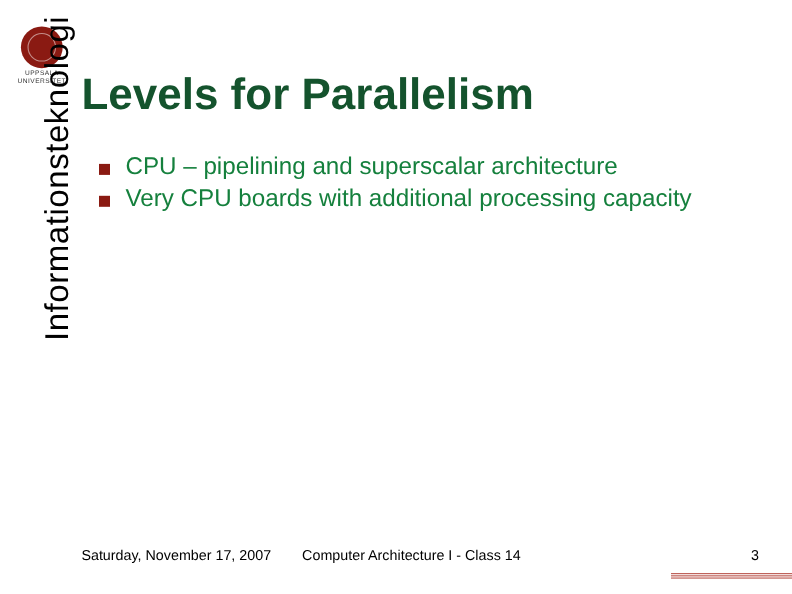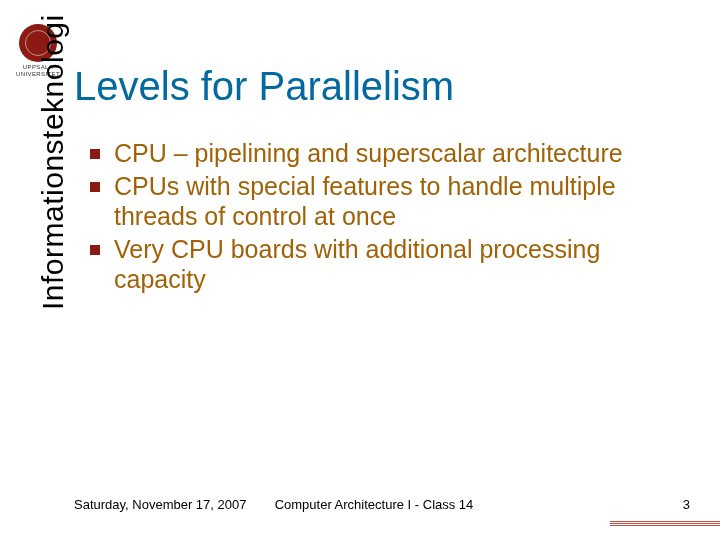--- a/index.html
+++ b/index.html
@@ -37,22 +37,22 @@
     font-size: 6px;
     letter-spacing: 0.4px;
     color: #333;
     line-height: 1.1;
   }
   .title {
     position: absolute;
     top: 64px;
     left: 74px;
     font-size: 40px;
-    font-weight: normal;
-    color: #0369a1;
+    font-weight: bold;
+    color: #14532d;
   }
   .sidebar-label {
     position: absolute;
     left: 36px;
     top: 310px;
     transform: rotate(-90deg);
     transform-origin: left top;
     font-size: 30px;
     color: #000;
     letter-spacing: 0.5px;
@@ -71,22 +71,22 @@
   }
   .bullet {
     width: 10px;
     height: 10px;
     background: #8a1a12;
     flex: 0 0 10px;
     margin-top: 11px;
     margin-right: 14px;
   }
   .bullet-text {
-    font-size: 25px;
-    color: #a16207;
+    font-size: 22px;
+    color: #15803d;
     line-height: 1.22;
   }
   .footer {
     position: absolute;
     bottom: 28px;
     left: 74px;
     right: 30px;
     display: flex;
     justify-content: flex-end;
     align-items: center;
@@ -123,24 +123,20 @@
 
 <div class="sidebar-label">Informationsteknologi</div>
 
 <div class="content">
   <div class="bullet-row">
     <div class="bullet"></div>
     <div class="bullet-text">CPU – pipelining and superscalar architecture</div>
   </div>
   <div class="bullet-row">
     <div class="bullet"></div>
-    <div class="bullet-text">CPUs with special features to handle multiple threads of control at once</div>
-  </div>
-  <div class="bullet-row">
-    <div class="bullet"></div>
     <div class="bullet-text">Very CPU boards with additional processing capacity</div>
   </div>
 </div>
 
 <div class="footer">
   <span class="footer-left">Saturday, November 17, 2007</span>
   <span class="footer-center">Computer Architecture I - Class 14</span>
   <span class="footer-right">3</span>
 </div>
 

